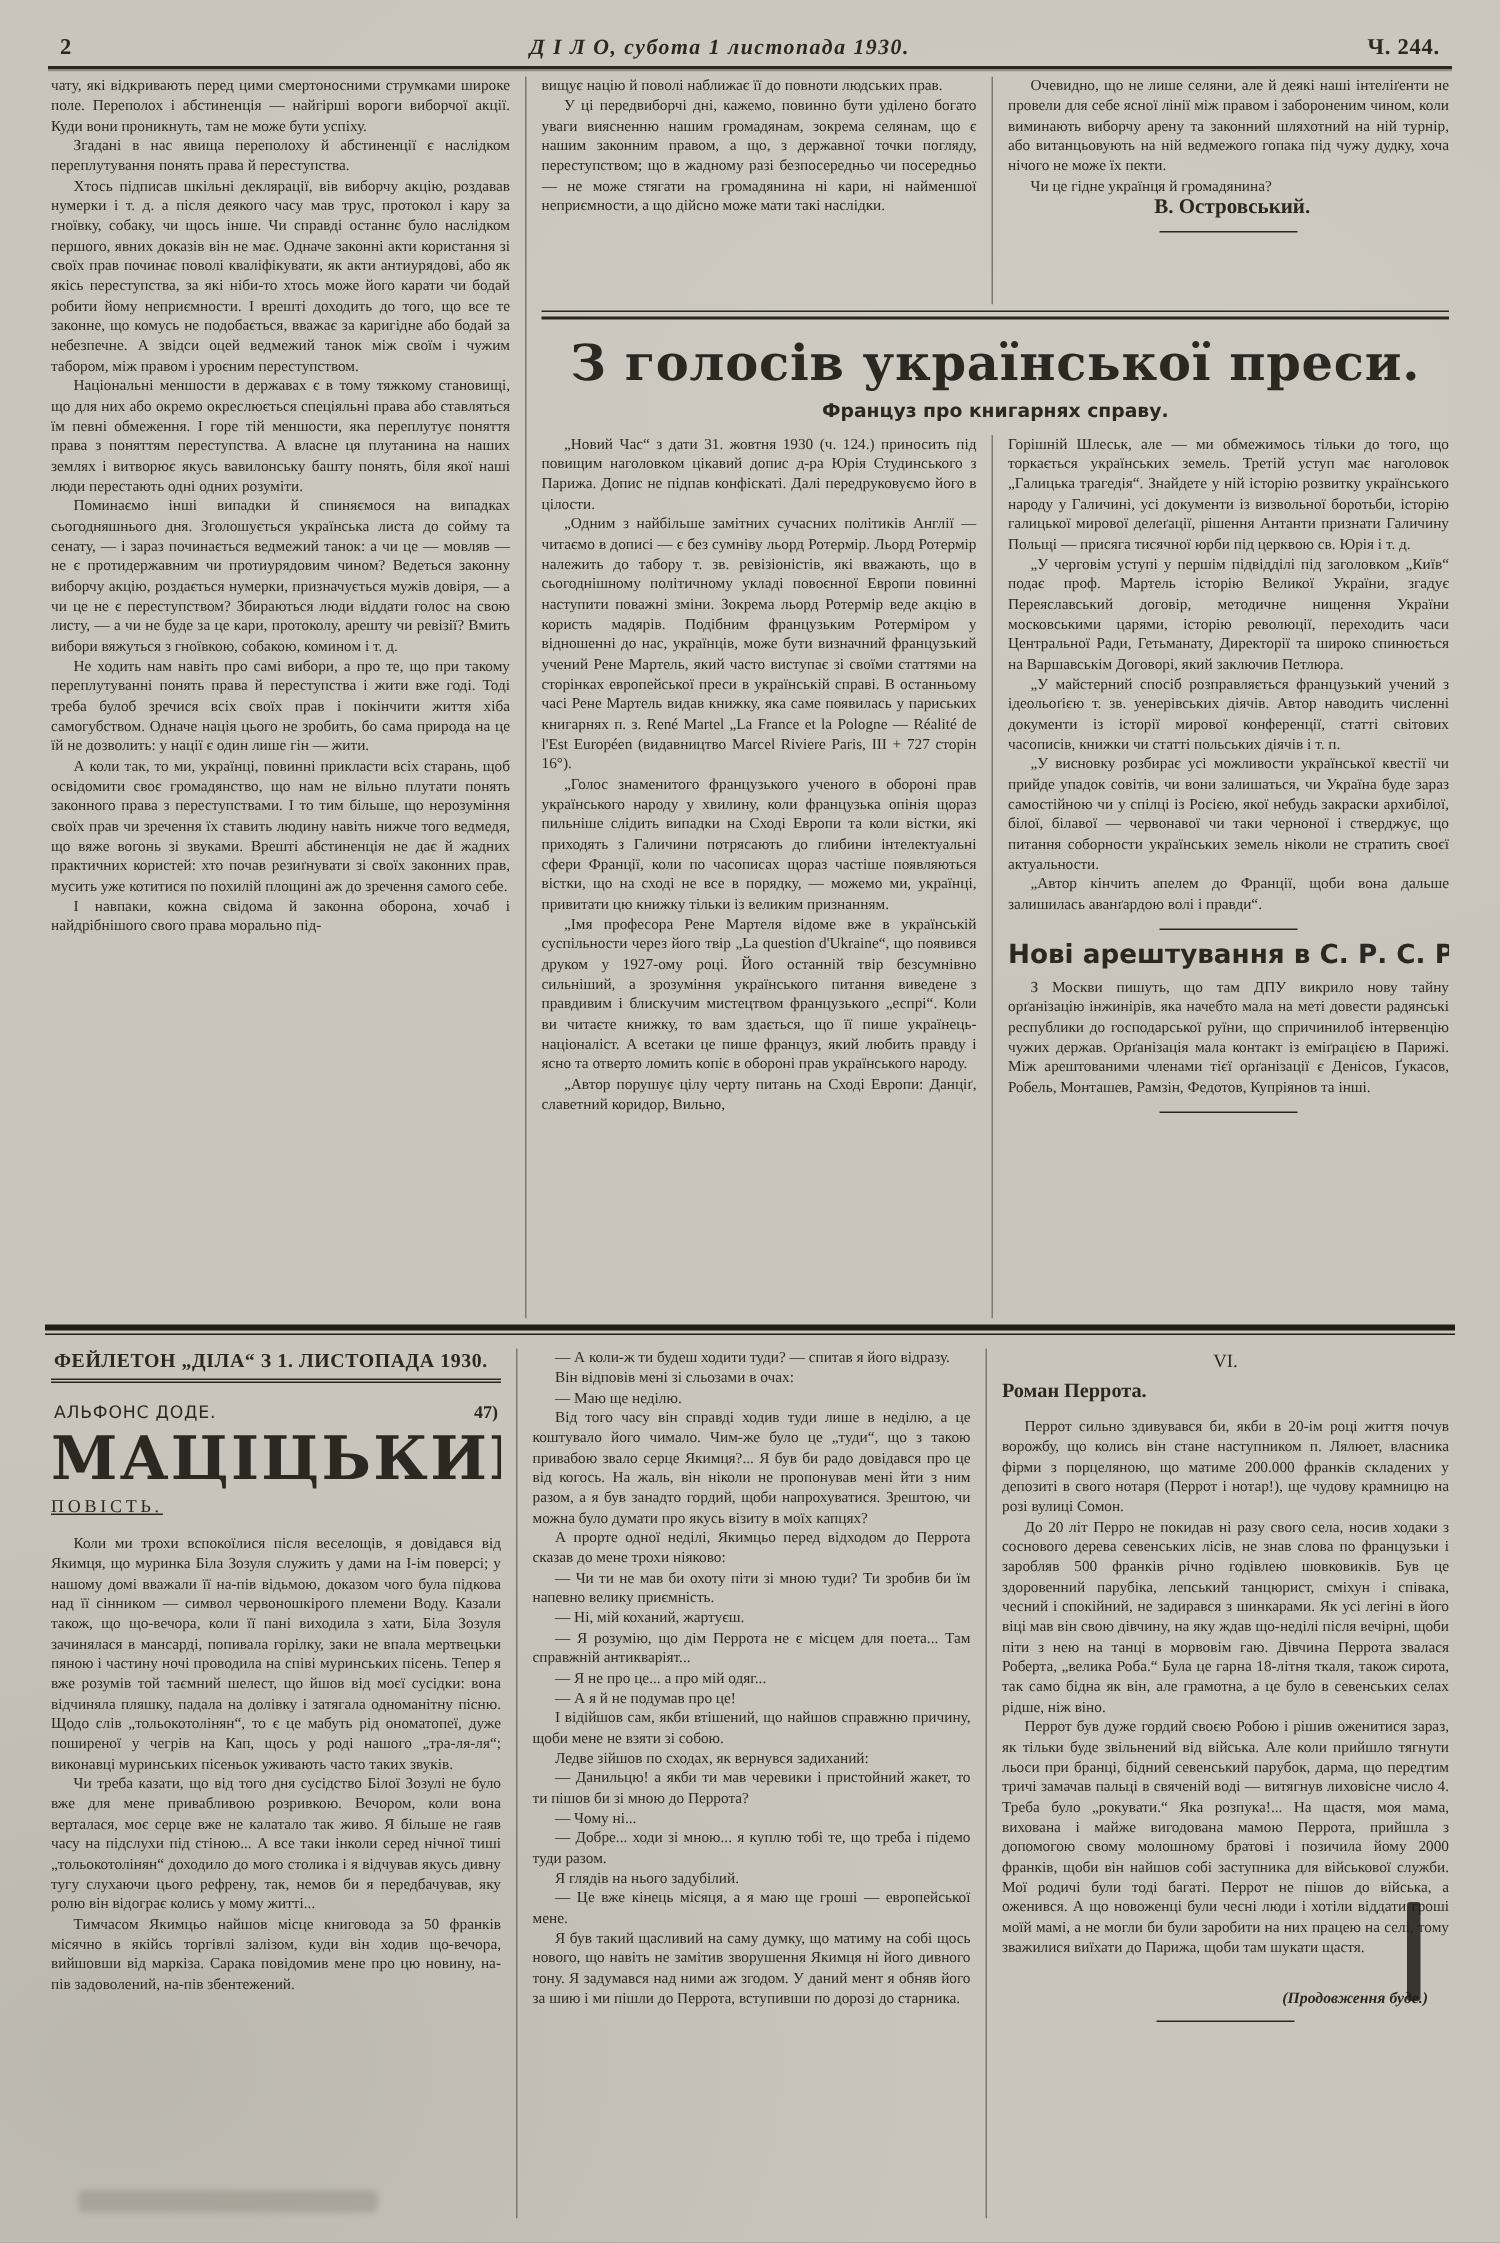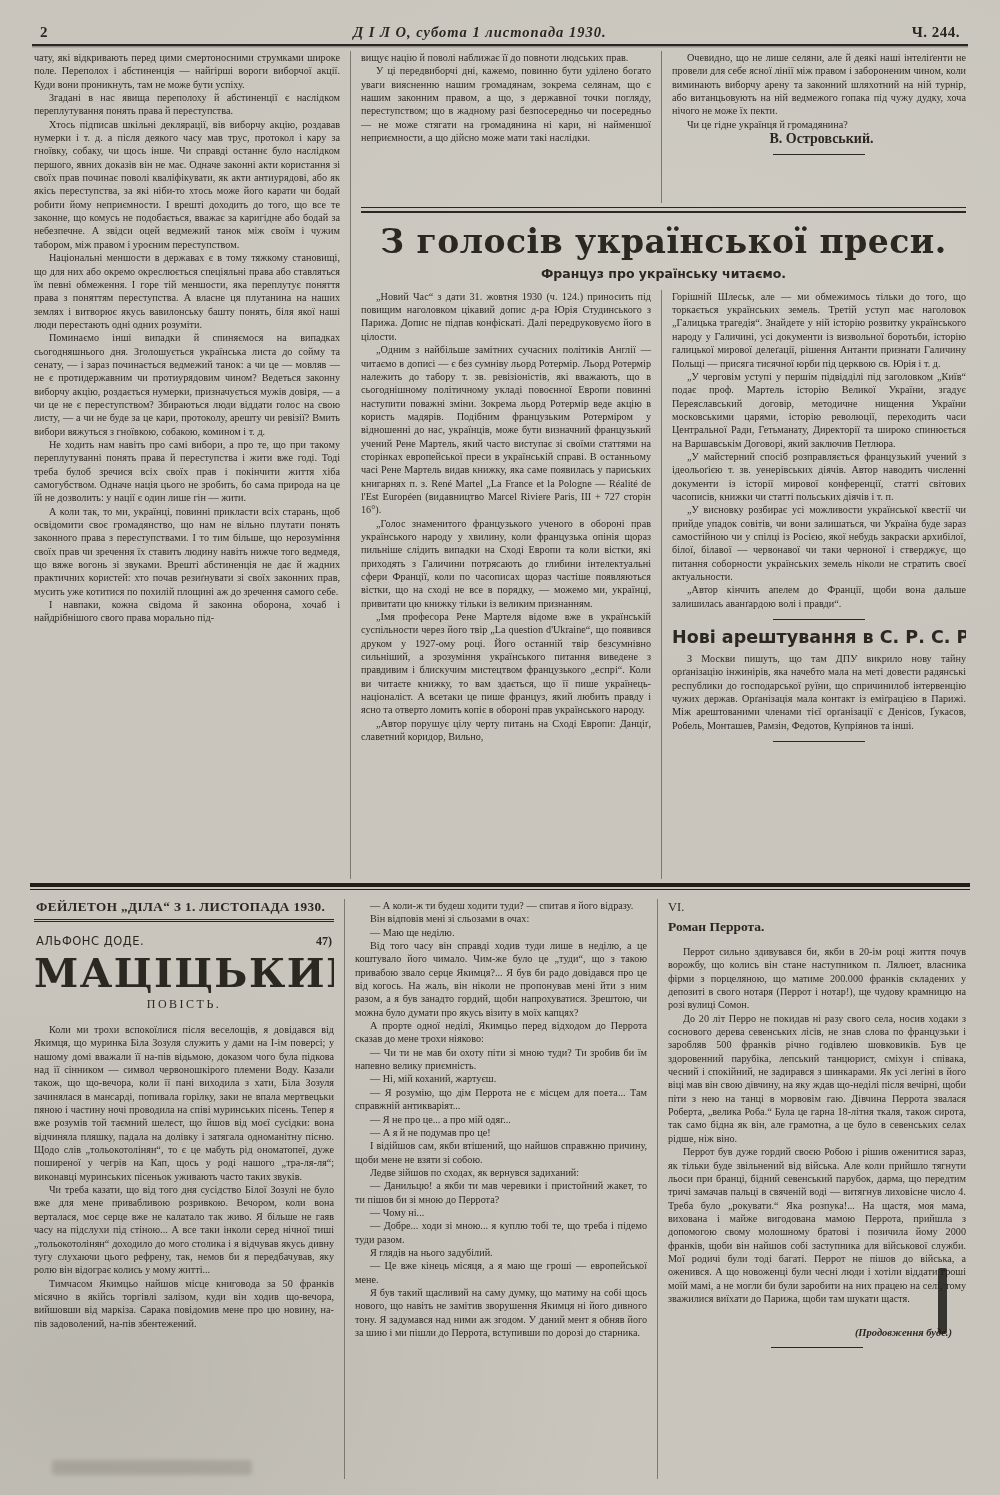--- a/index.html
+++ b/index.html
@@ -69,22 +69,22 @@
     white-space:nowrap;
   }
   .f-authorrow{display:flex;justify-content:space-between;align-items:baseline;margin:12px 2px 0 2px;}
   .f-author{font-family:"DejaVu Sans", sans-serif;font-size:11.5px;letter-spacing:.5px;}
   .f-installment{font-weight:bold;font-size:12px;}
   .f-title{
     font-family:"DejaVu Serif", serif;font-weight:bold;
     font-size:40px;text-align:center;letter-spacing:1.5px;
     margin:3px 0 0 0;line-height:1.05;
   }
-  .f-subtitle{text-align:center;font-size:12px;letter-spacing:2.5px;margin:3px 0 11px 0;}
-  .f-chapter{text-align:left;font-size:12.5px;margin:1px 0 0 0;}
+  .f-subtitle{text-align:left;font-size:12px;letter-spacing:2.5px;margin:3px 0 11px 0;text-decoration:underline;}
+  .f-chapter{text-align:center;font-size:12.5px;margin:1px 0 0 0;}
   .f-chapter-title{font-weight:bold;font-size:13.5px;margin:4px 0 10px 0;}
   .f-continued{text-align:right;font-weight:bold;font-style:italic;font-size:10.5px;padding-right:14px;margin-top:22px;}
   
   .ink-bar{position:absolute;left:938px;top:1268px;width:9px;height:66px;background:#1d1b17;opacity:.85;border-radius:2px;}
   .ink-smear{position:absolute;left:52px;top:1460px;width:200px;height:15px;background:#6f6a5f;opacity:.28;filter:blur(2px);border-radius:4px;}
 </style>
 </head>
 <body>
 
 <div class="page">
@@ -125,21 +125,21 @@
               <p class="para">Чи це гідне українця й громадянина?</p>
             </div>
           <p class="para sig-line">В. Островський.</p>
           <div class="shortrule"></div>
         </div>
       </div>
 
       <div class="sep-double"></div>
 
       <h1 class="press-headline">З голосів української преси.</h1>
-      <h2 class="press-subhead">Француз про українську читаємо.</h2>
+      <h2 class="press-subhead">Француз про книгарнях справу.</h2>
 
       <div class="article-row">
         <div class="col colA">
             <p class="para">„Новий Час“ з дати 31. жовтня 1930 (ч. 124.) приносить під повищим наголовком цікавий допис д-ра Юрія Студинського з Парижа. Допис не підпав конфіскаті. Далі передруковуємо його в цілости.</p>
             <p class="para">„Одним з найбільше замітних сучасних політиків Англії — читаємо в дописі — є без сумніву льорд Ротермір. Льорд Ротермір належить до табору т. зв. ревізіоністів, які вважають, що в сьогоднішному політичному укладі повоєнної Европи повинні наступити поважні зміни. Зокрема льорд Ротермір веде акцію в користь мадярів. Подібним французьким Ротерміром у відношенні до нас, українців, може бути визначний французький учений Рене Мартель, який часто виступає зі своїми статтями на сторінках европейської преси в українській справі. В останньому часі Рене Мартель видав книжку, яка саме появилась у париських книгарнях п. з. René Martel „La France et la Pologne — Réalité de l'Est Européen (видавництво Marcel Riviere Paris, III + 727 сторін 16°).</p>
             <p class="para">„Голос знаменитого французького ученого в обороні прав українського народу у хвилину, коли французька опінія щораз пильніше слідить випадки на Сході Европи та коли вістки, які приходять з Галичини потрясають до глибини інтелектуальні сфери Франції, коли по часописах щораз частіше появляються вістки, що на сході не все в порядку, — можемо ми, українці, привитати цю книжку тільки із великим признанням.</p>
             <p class="para">„Імя професора Рене Мартеля відоме вже в українській суспільности через його твір „La question d'Ukraine“, що появився друком у 1927-ому році. Його останній твір безсумнівно сильніший, а зрозуміння українського питання виведене з правдивим і блискучим мистецтвом французького „еспрі“. Коли ви читаєте книжку, то вам здається, що її пише українець-націоналіст. А всетаки це пише француз, який любить правду і ясно та отверто ломить копіє в обороні прав українського народу.</p>
             <p class="para">„Автор порушує цілу черту питань на Сході Европи: Данціґ, славетний коридор, Вильно,</p>
           </div>
         <div class="vdiv"></div>

